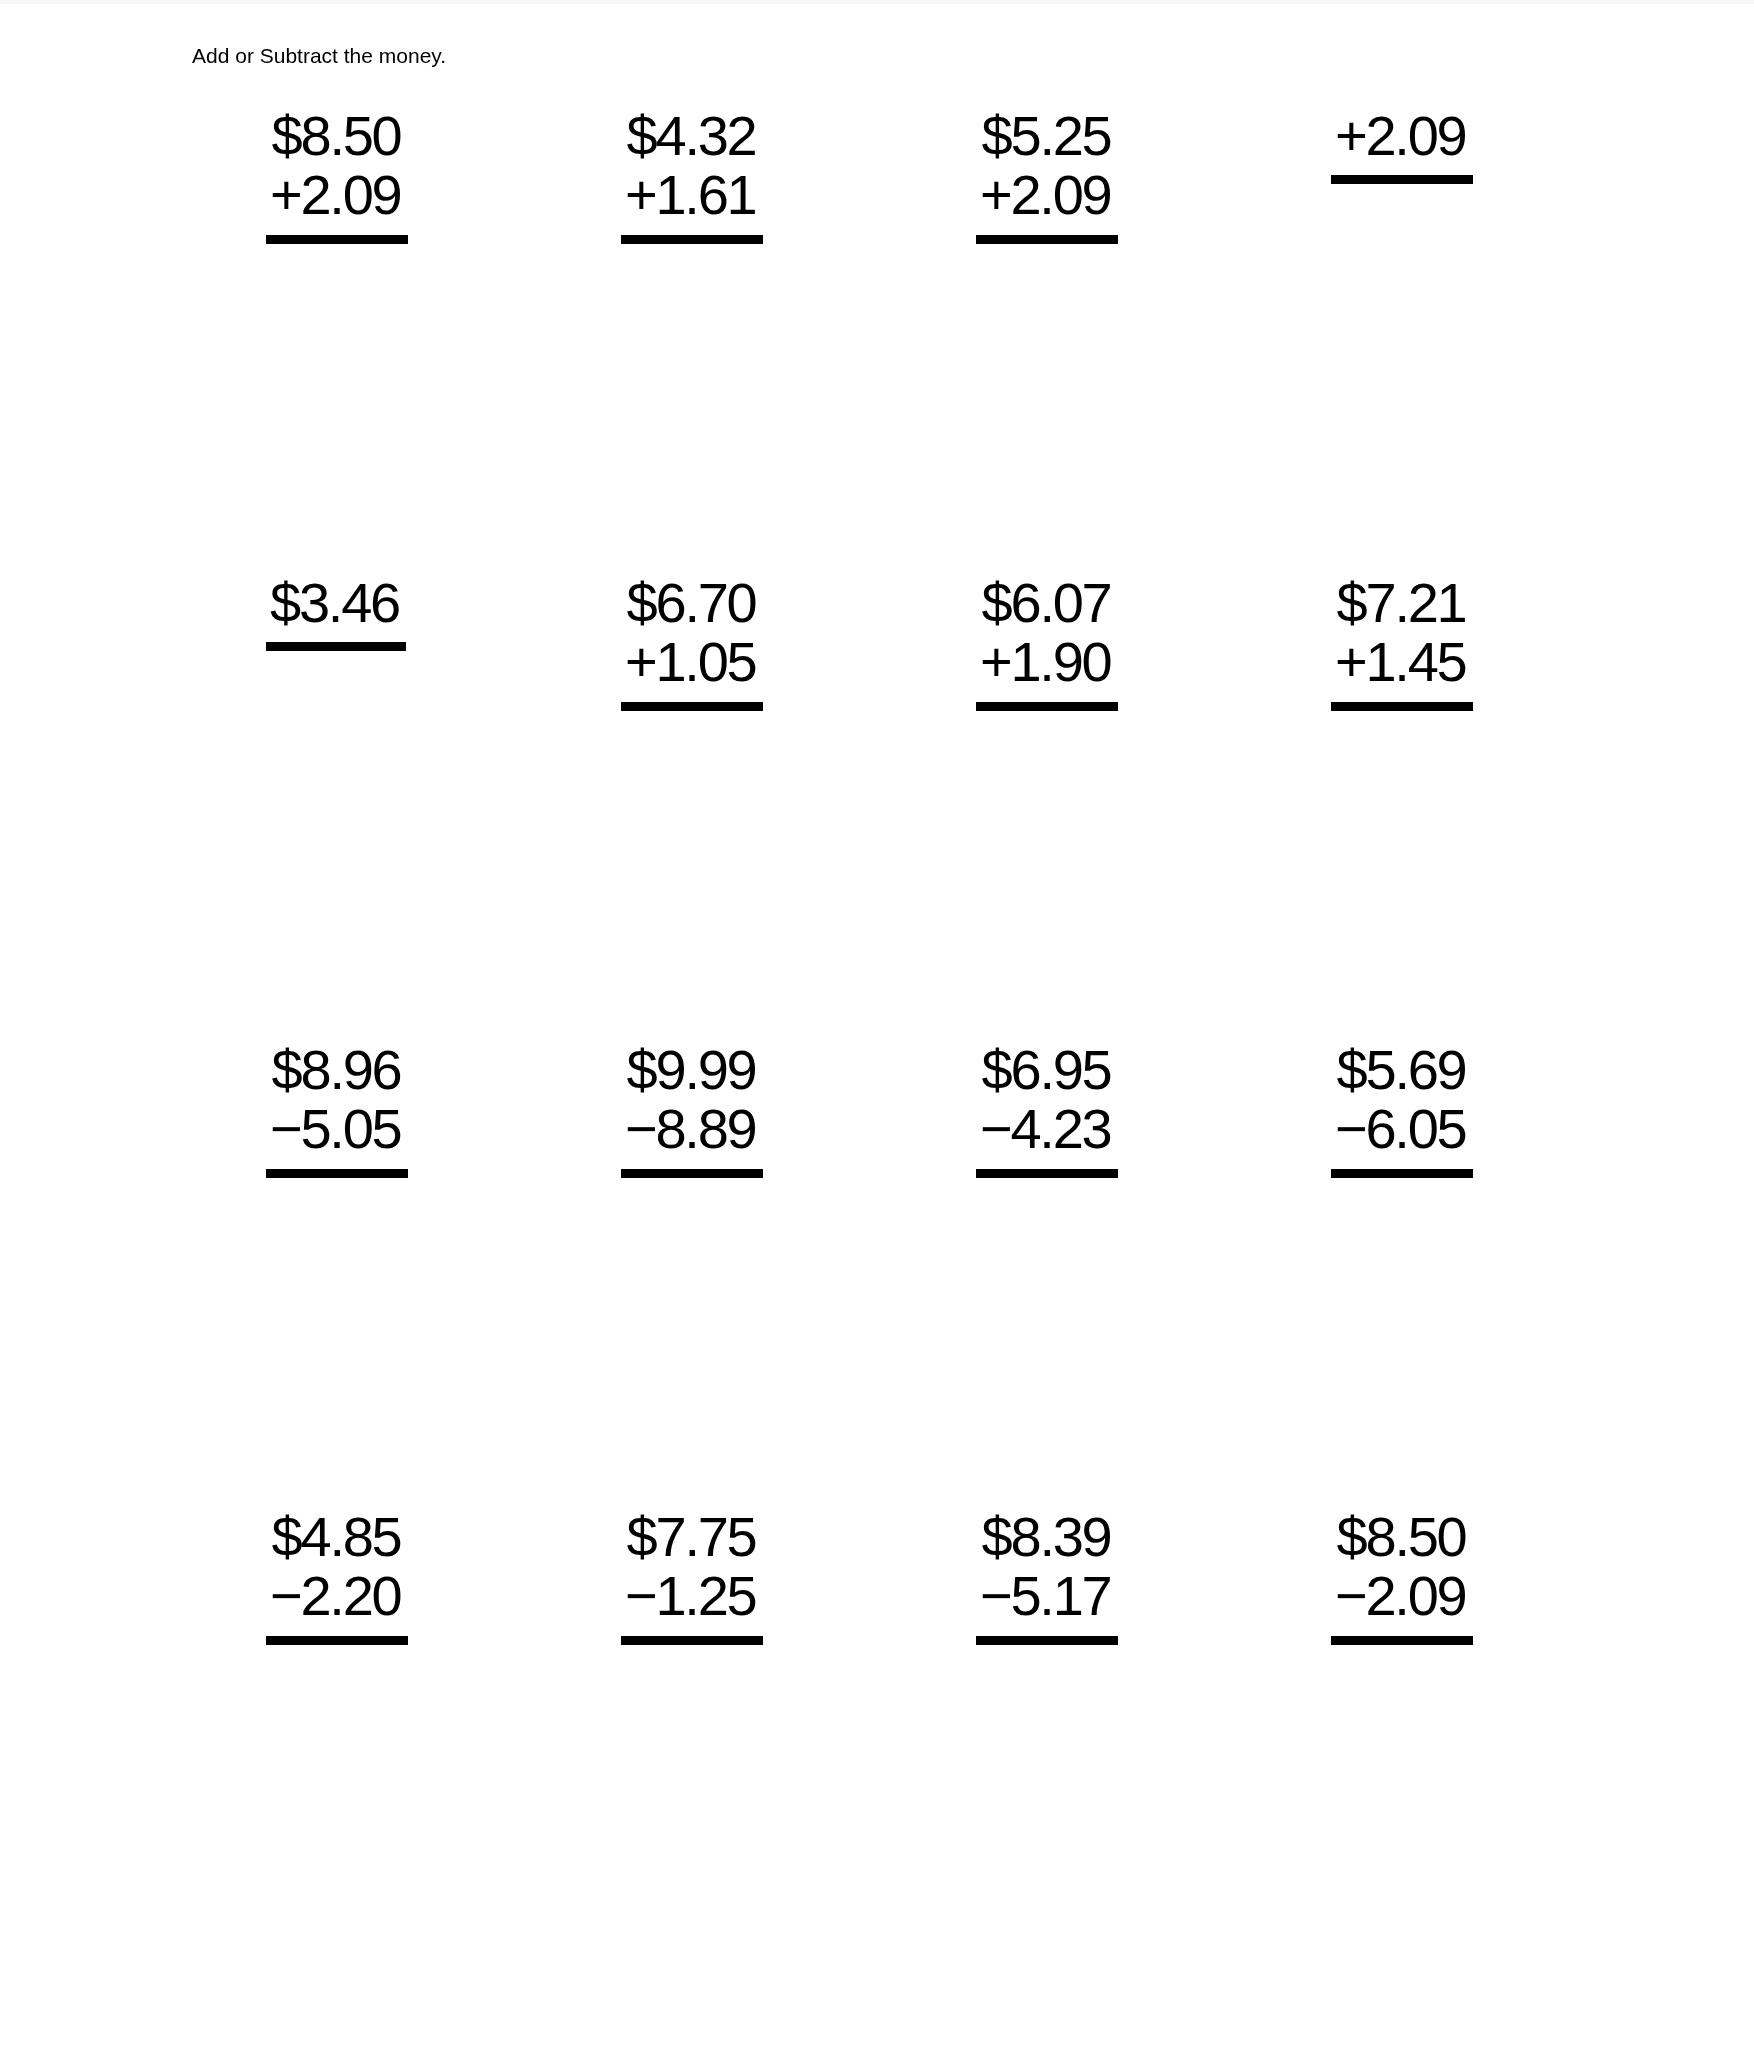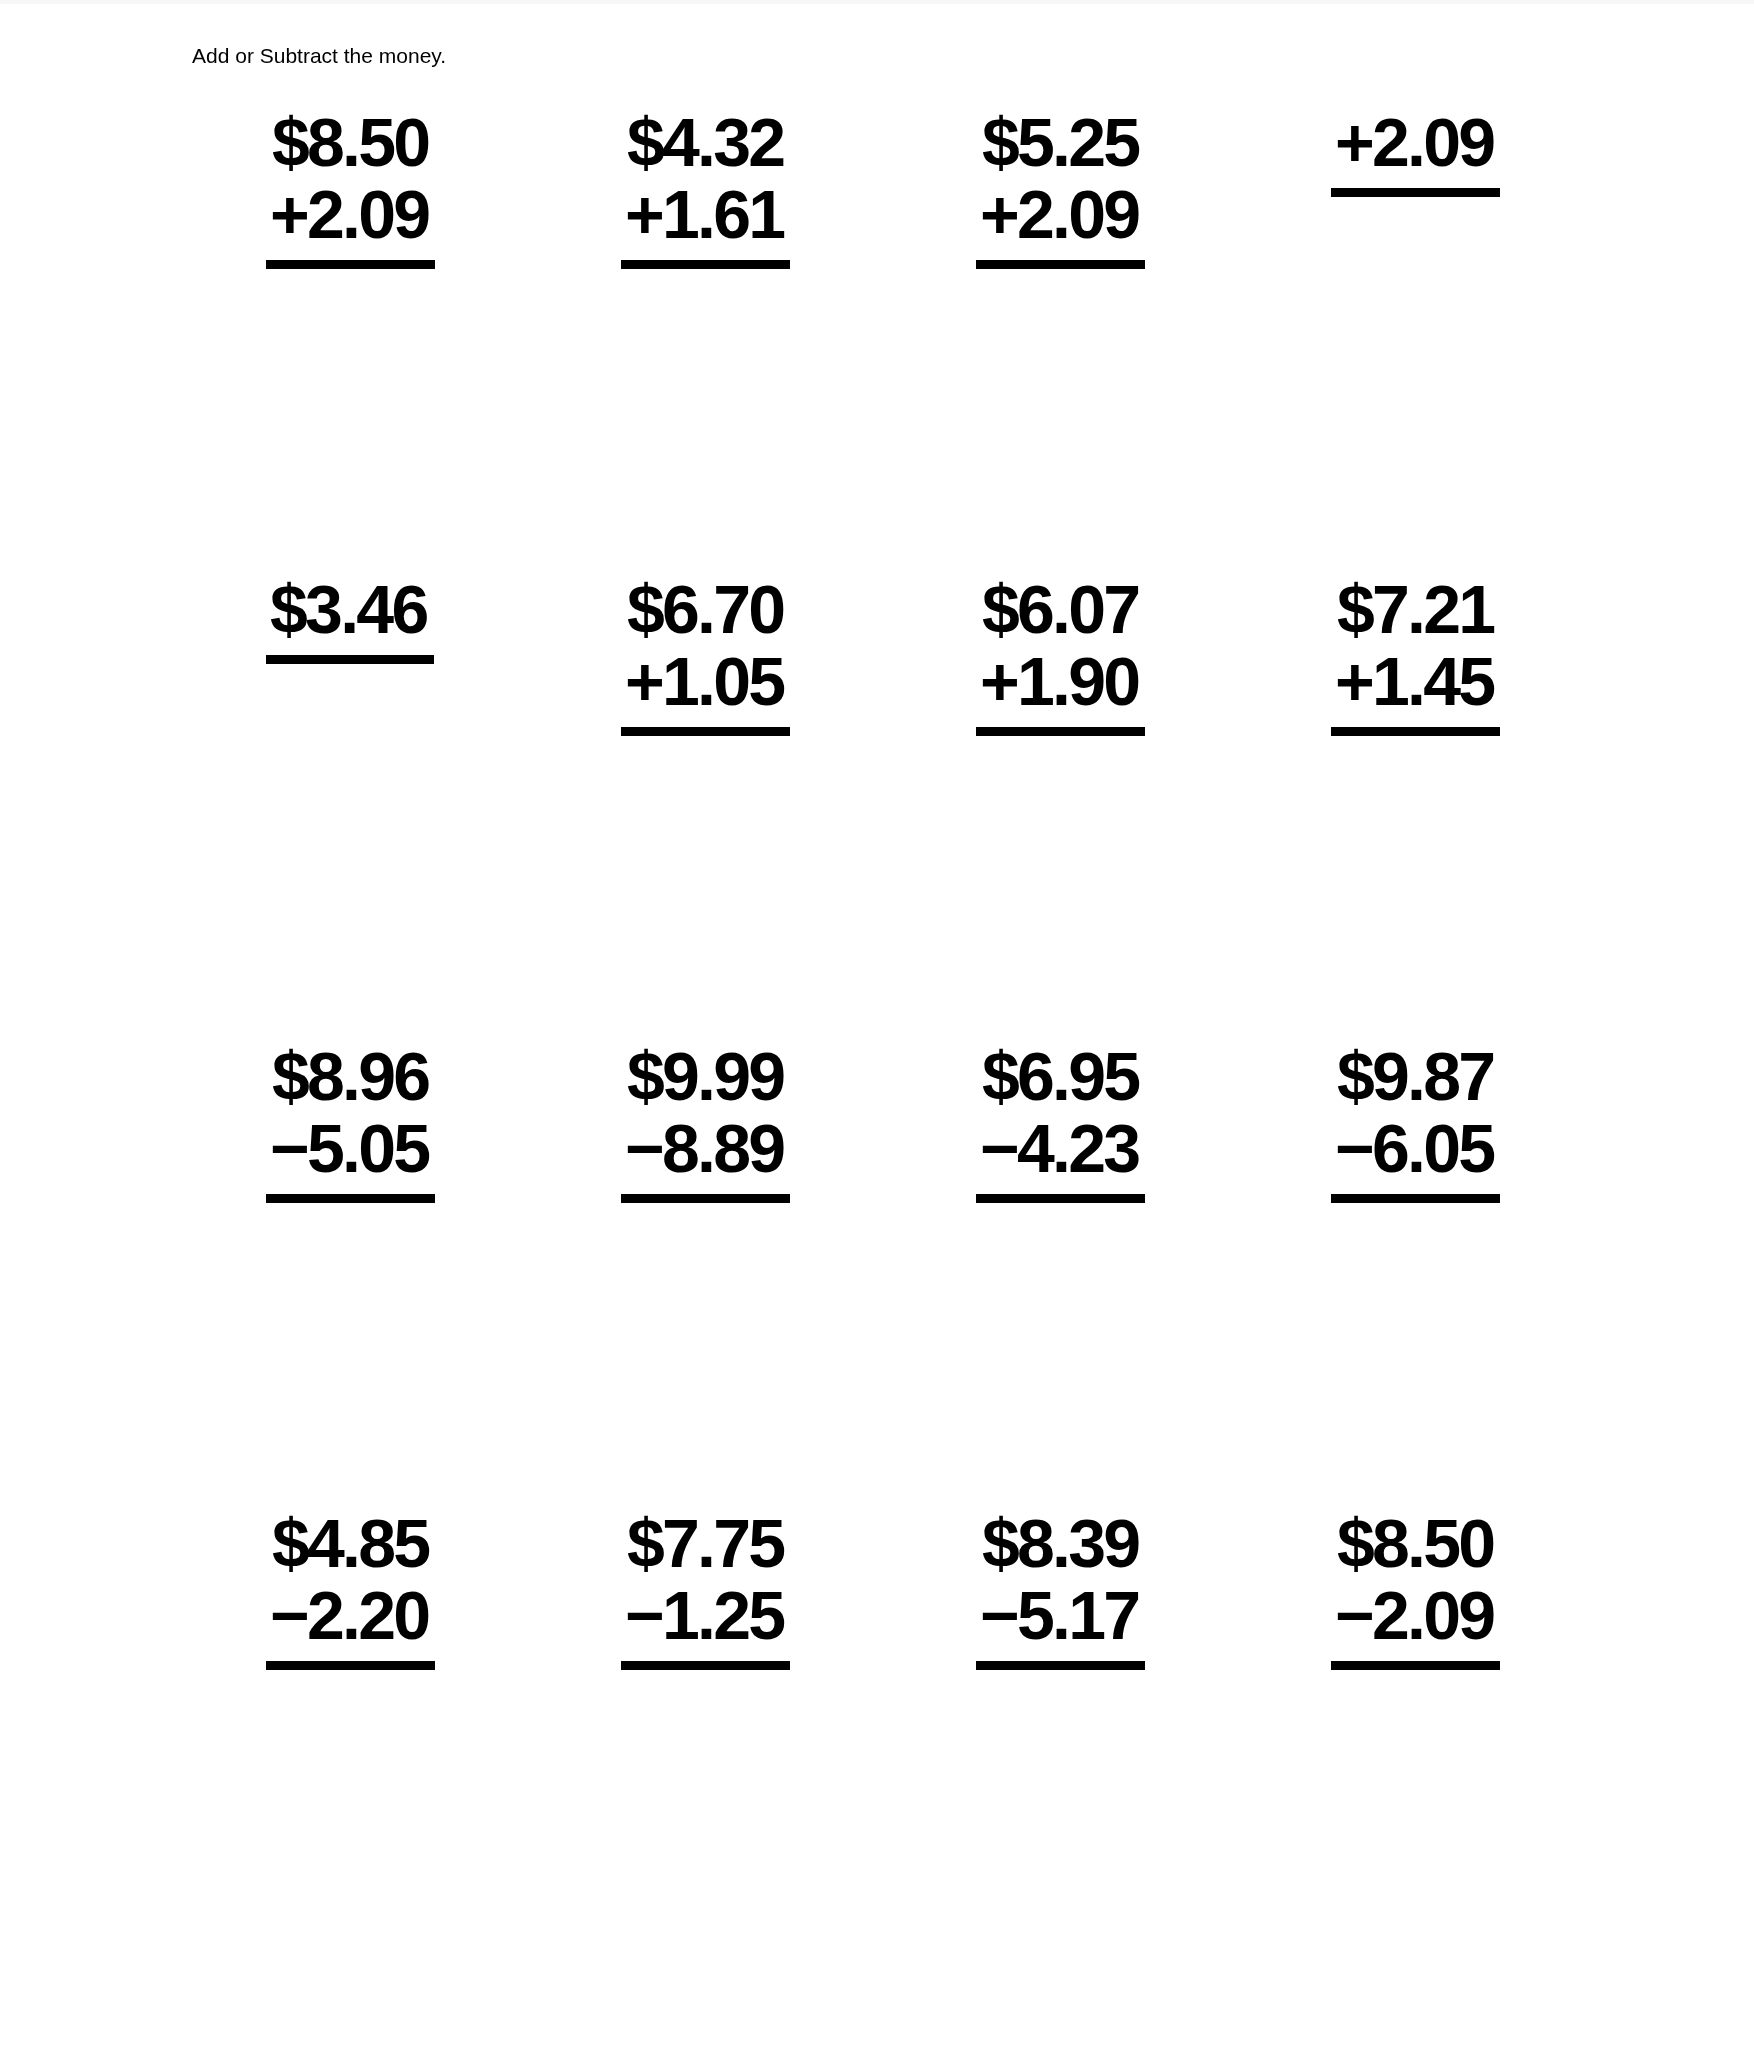--- a/index.html
+++ b/index.html
@@ -37,22 +37,22 @@
     display: grid;
     grid-template-columns: repeat(4, 355px);
     grid-auto-rows: 467px;
   }
   .problem {
     justify-self: start;
     align-self: start;
     display: inline-block;
     text-align: right;
     color: #000000;
-    font-weight: 700;
-    font-size: 68px;
+    font-weight: 400;
+    font-size: 56px;
     line-height: 1.06;
     letter-spacing: -0.04em;
     border-bottom: 9px solid #000000;
     padding: 0 7px 10px 4px;
     white-space: nowrap;
   }
   .top-value, .bottom-row {
     display: block;
   }
   .op, .bottom-value {
@@ -134,21 +134,21 @@
   </div>
 
   <div class="problem">
     <span class="top-value">$6.95</span>
     <span class="bottom-row">
       <span class="op">−</span><span class="bottom-value">4.23</span>
     </span>
   </div>
 
   <div class="problem">
-    <span class="top-value">$9.87</span>
+    <span class="top-value">$5.69</span>
     <span class="bottom-row">
       <span class="op">−</span><span class="bottom-value">6.05</span>
     </span>
   </div>
 
   <div class="problem">
     <span class="top-value">$4.85</span>
     <span class="bottom-row">
       <span class="op">−</span><span class="bottom-value">2.20</span>
     </span>

